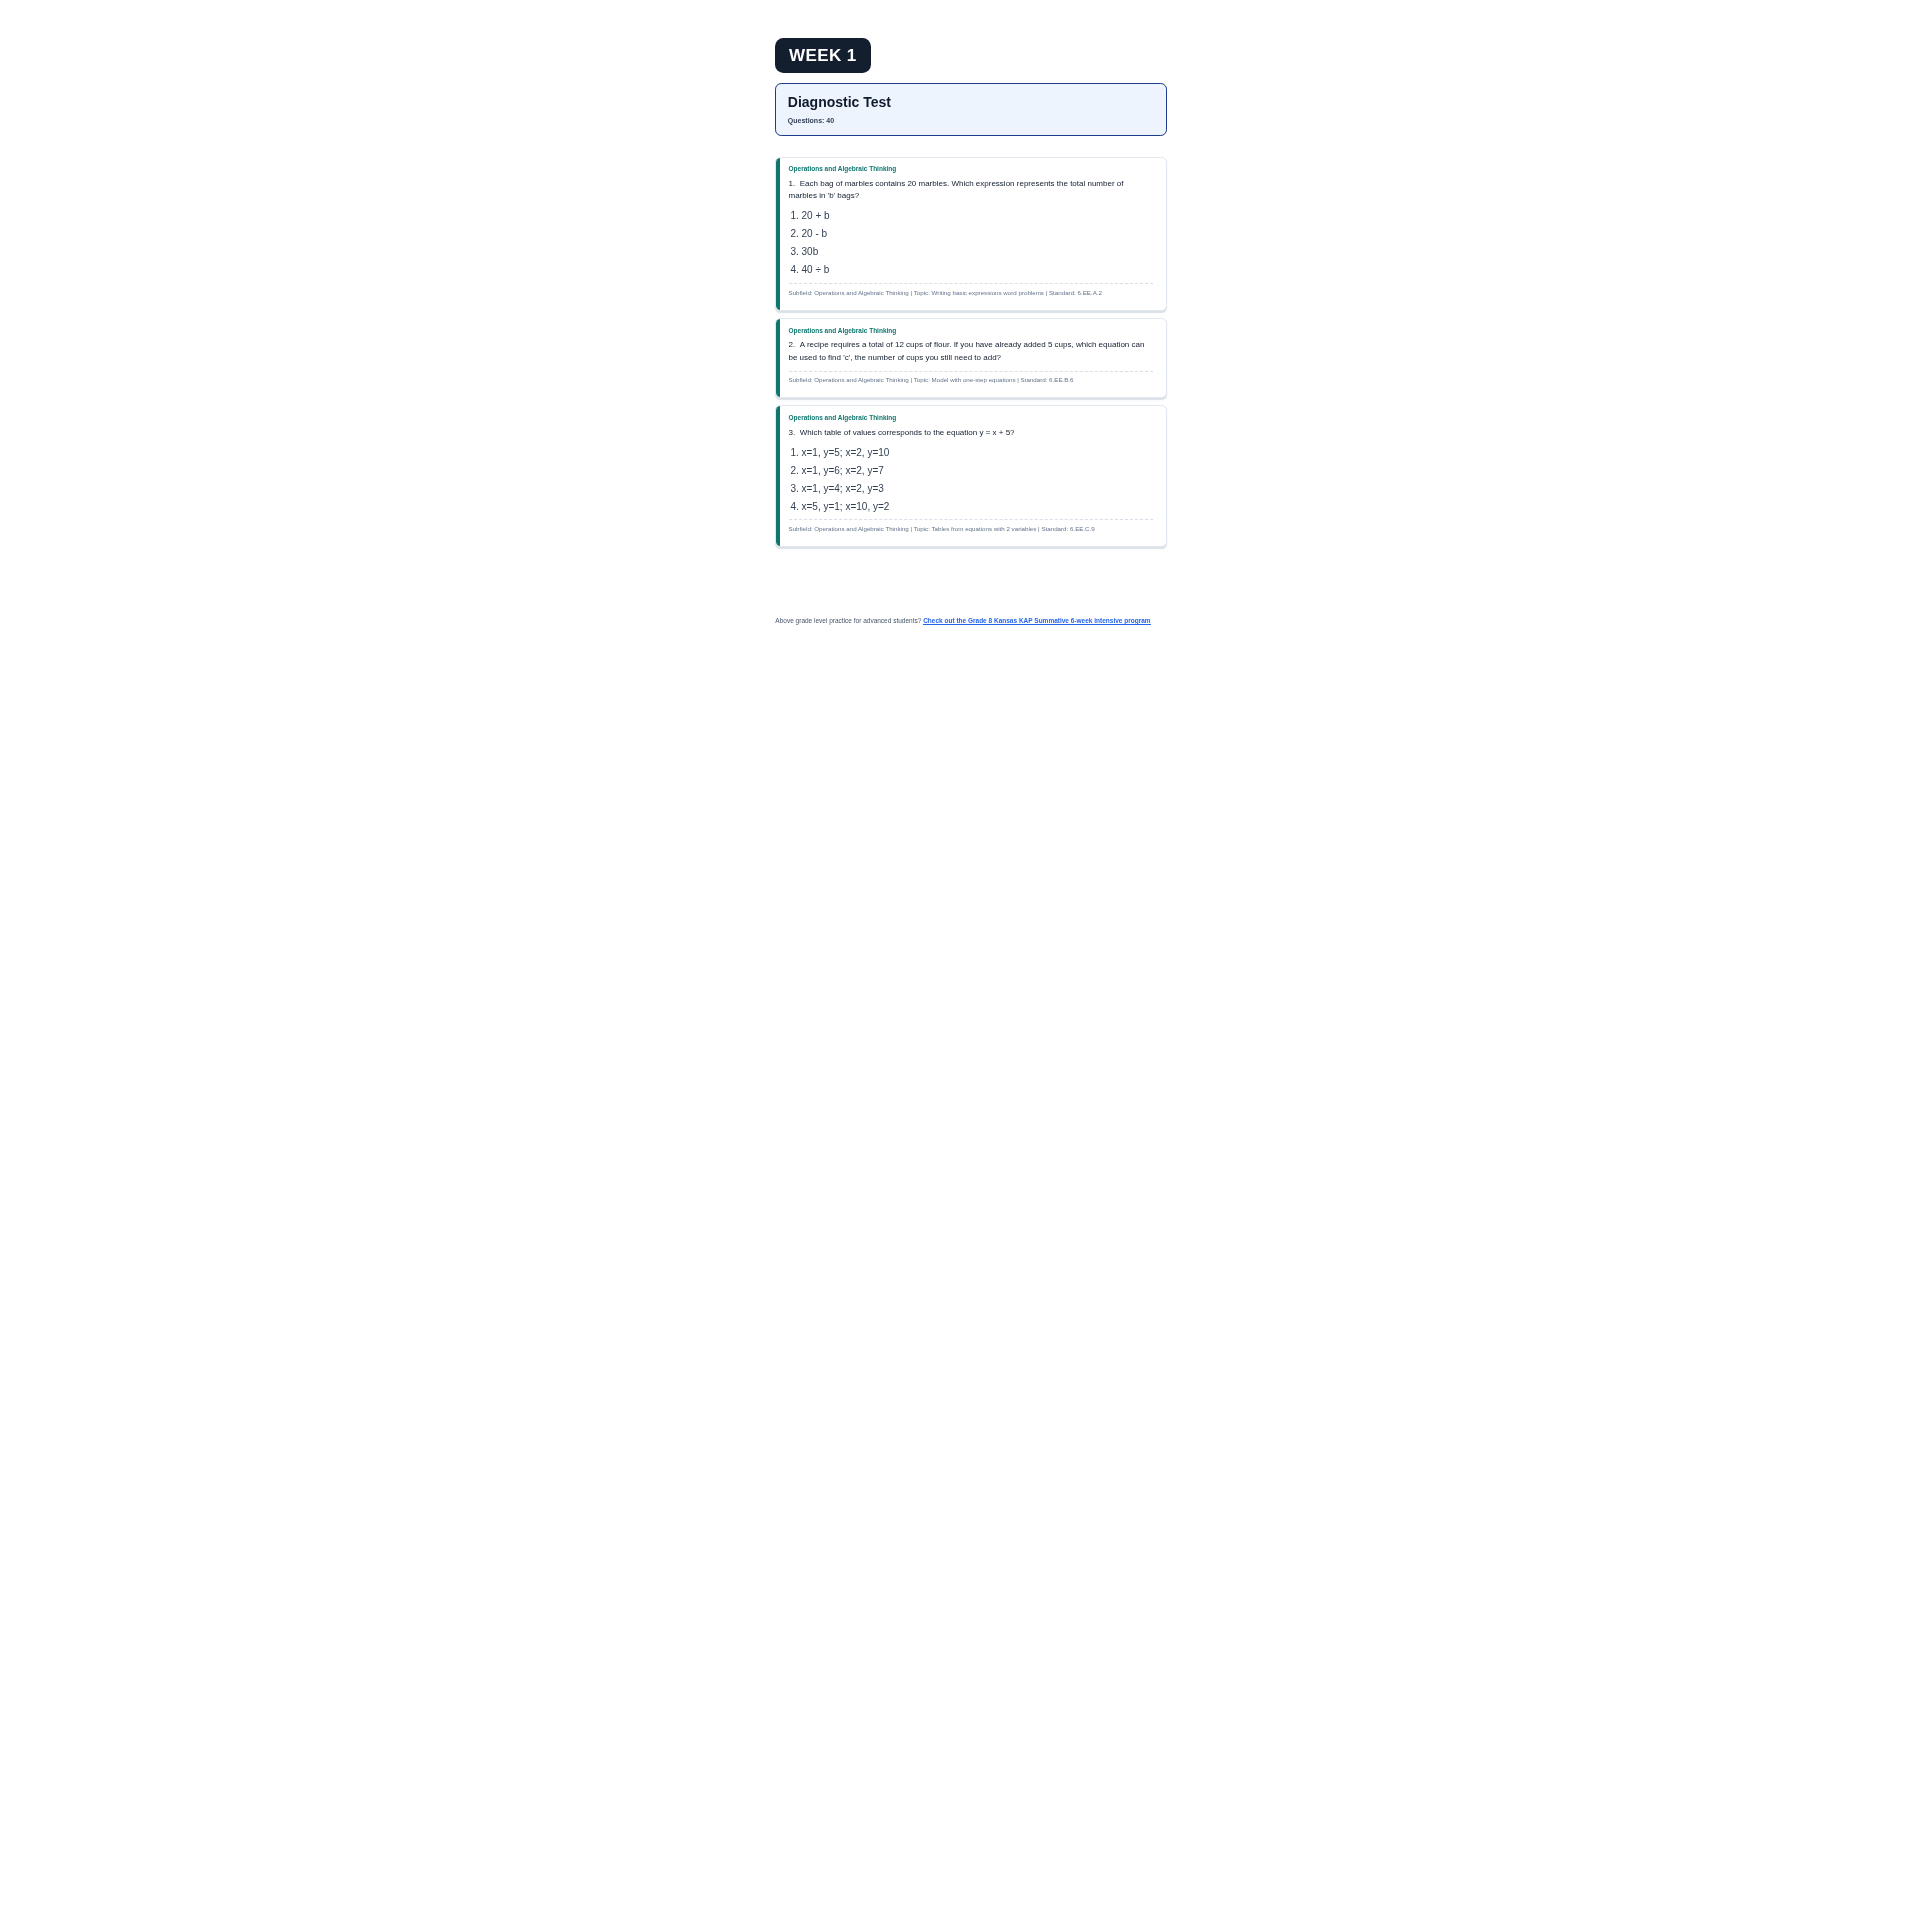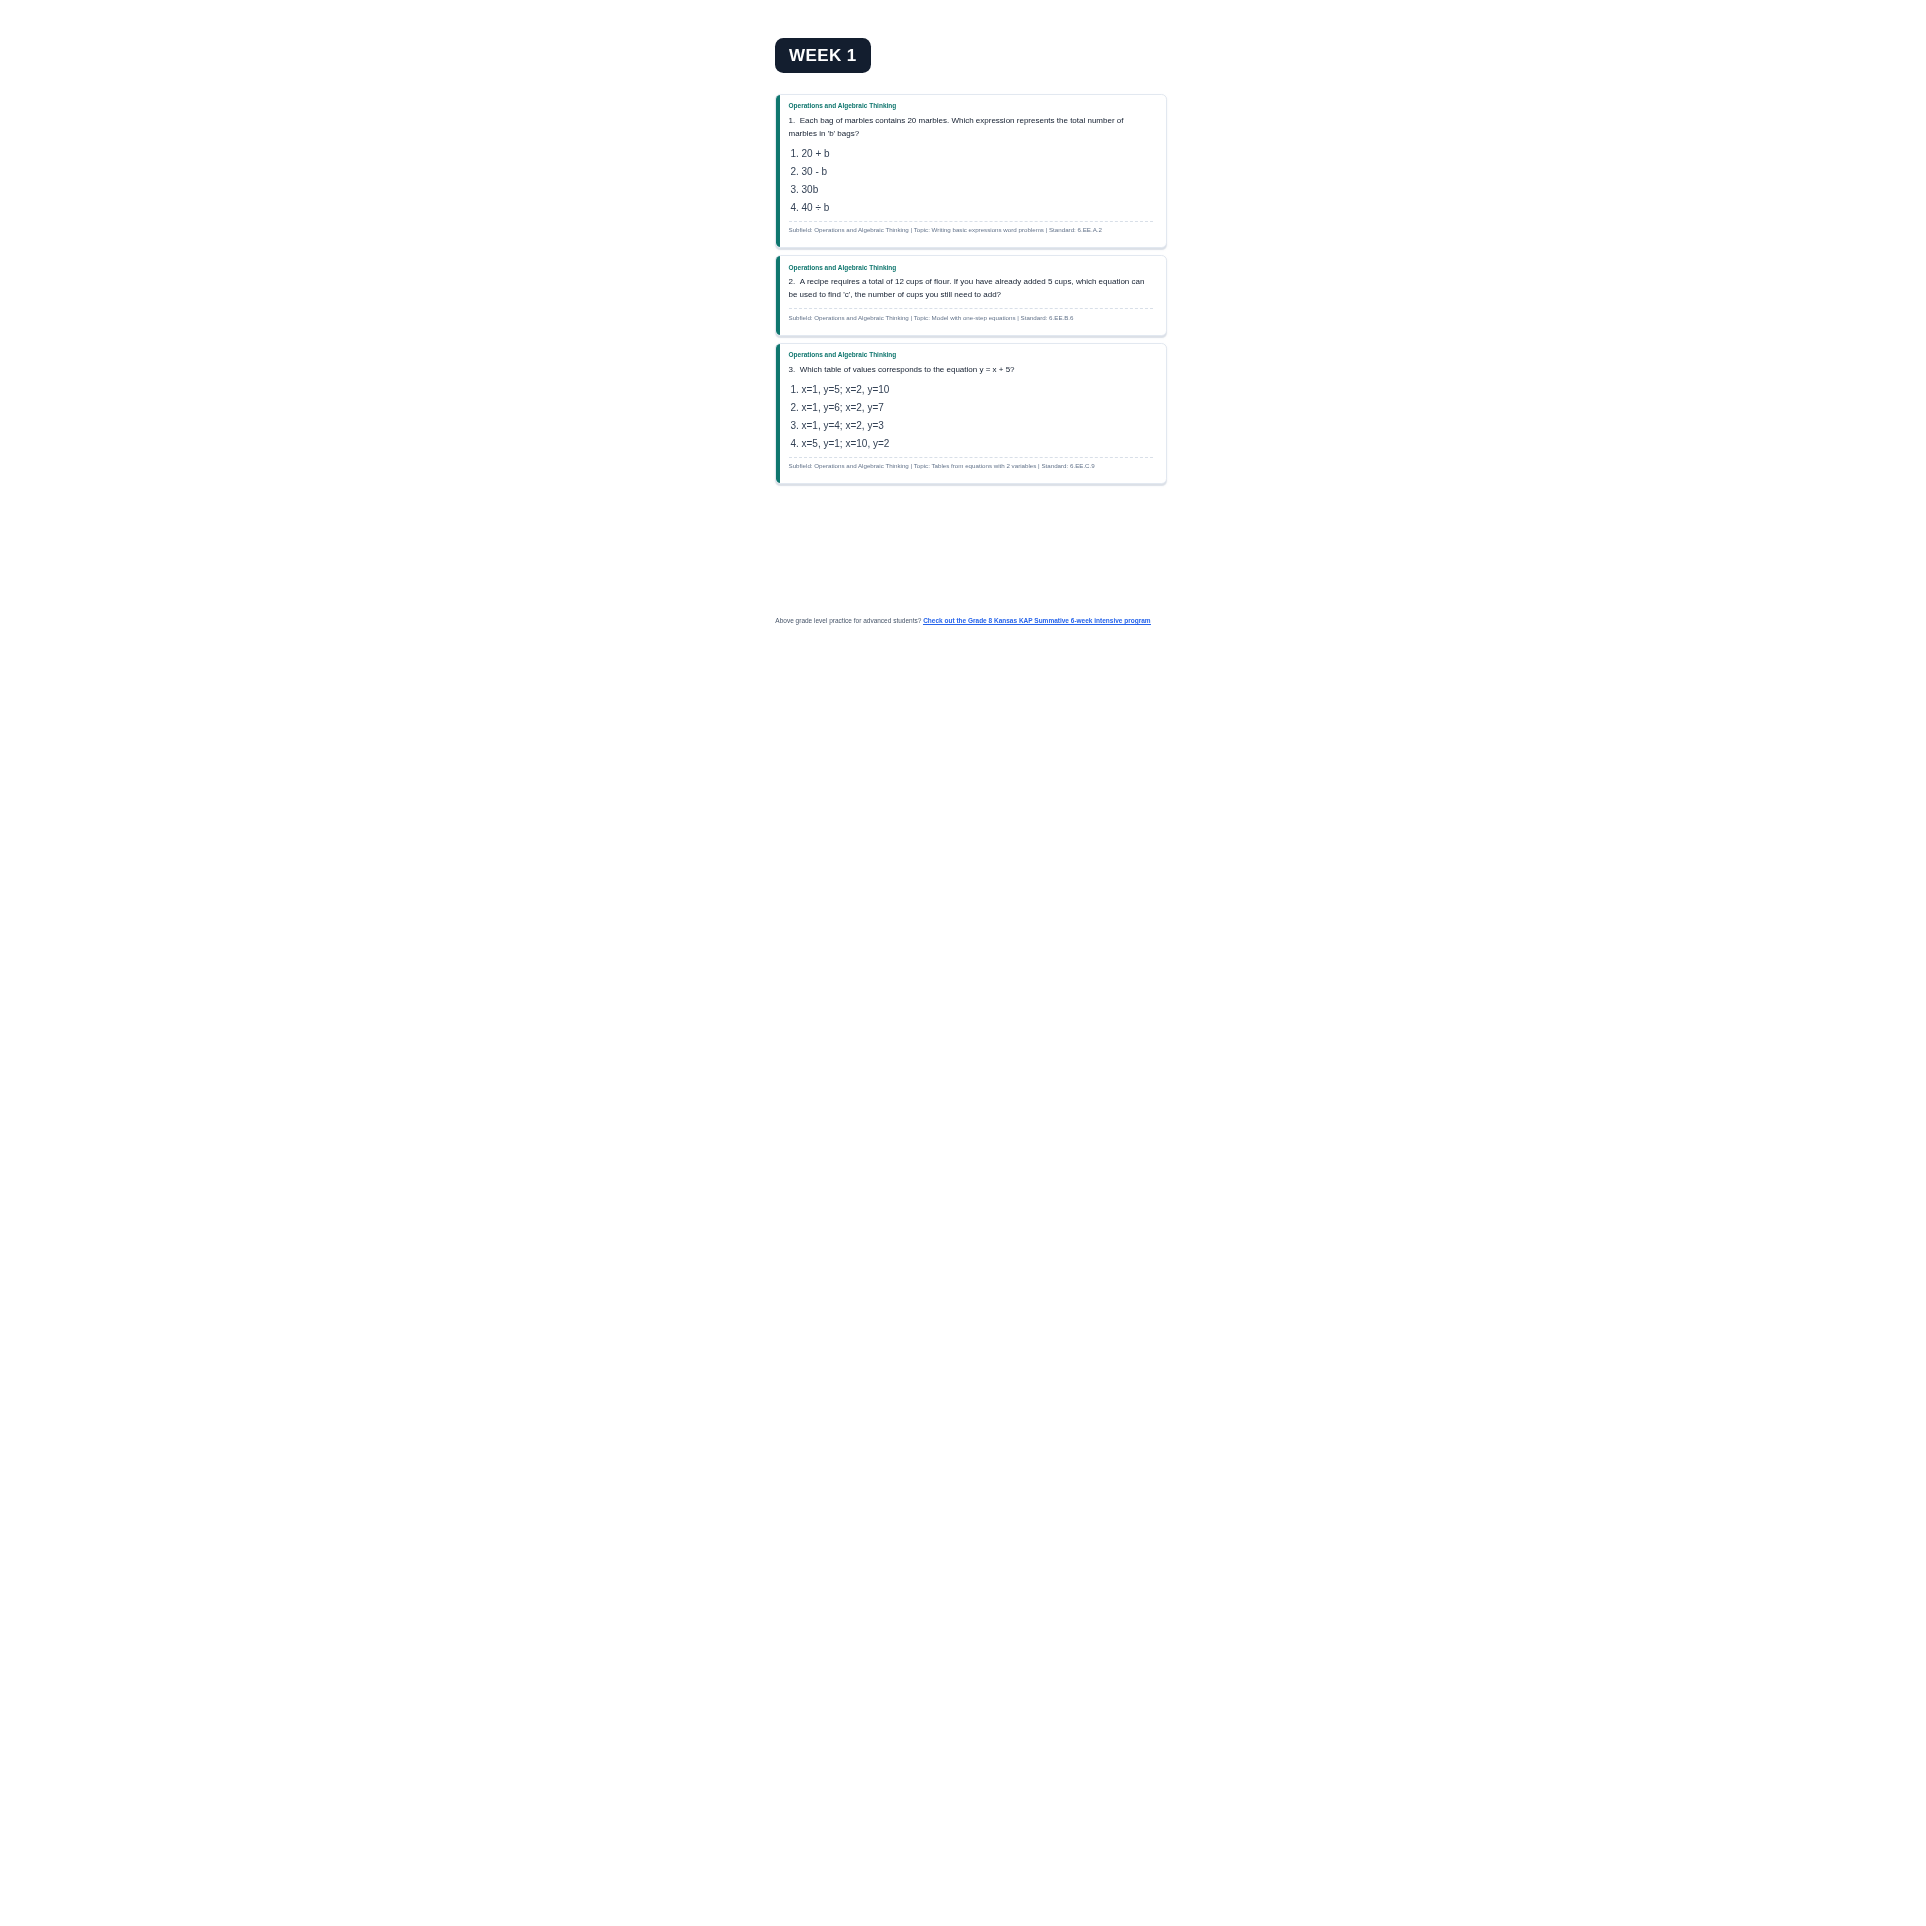--- a/index.html
+++ b/index.html
@@ -115,31 +115,35 @@
     cursor: pointer;
   }
 </style>
 </head>
 <body>
 
 <div class="content">
 
   <div class="week-badge">WEEK 1</div>
 
+  <div class="test-card">
+    <h1>Diagnostic Test</h1>
+    <div class="qcount">Questions: 40</div>
+  </div>
 
   
   <div class="qcard">
     <div class="accent-bar"></div>
     <div class="subject">Operations and Algebraic Thinking</div>
     <div class="qtext">
       <span class="qnum">1.</span><span>Each bag of marbles contains 20 marbles. Which expression represents the total number of marbles in 'b' bags?</span>
     </div>
     <div class="options">
       <div class="option">1. 20 + b</div>
-      <div class="option">2. 30 - b</div>
+      <div class="option">2. 20 - b</div>
       <div class="option">3. 30b</div>
       <div class="option">4. 40 ÷ b</div>
     </div>
     <div class="divider"></div>
     <div class="meta">Subfield: Operations and Algebraic Thinking | Topic: Writing basic expressions word problems | Standard: 6.EE.A.2</div>
   </div>
 
   
   <div class="qcard">
     <div class="accent-bar"></div>

